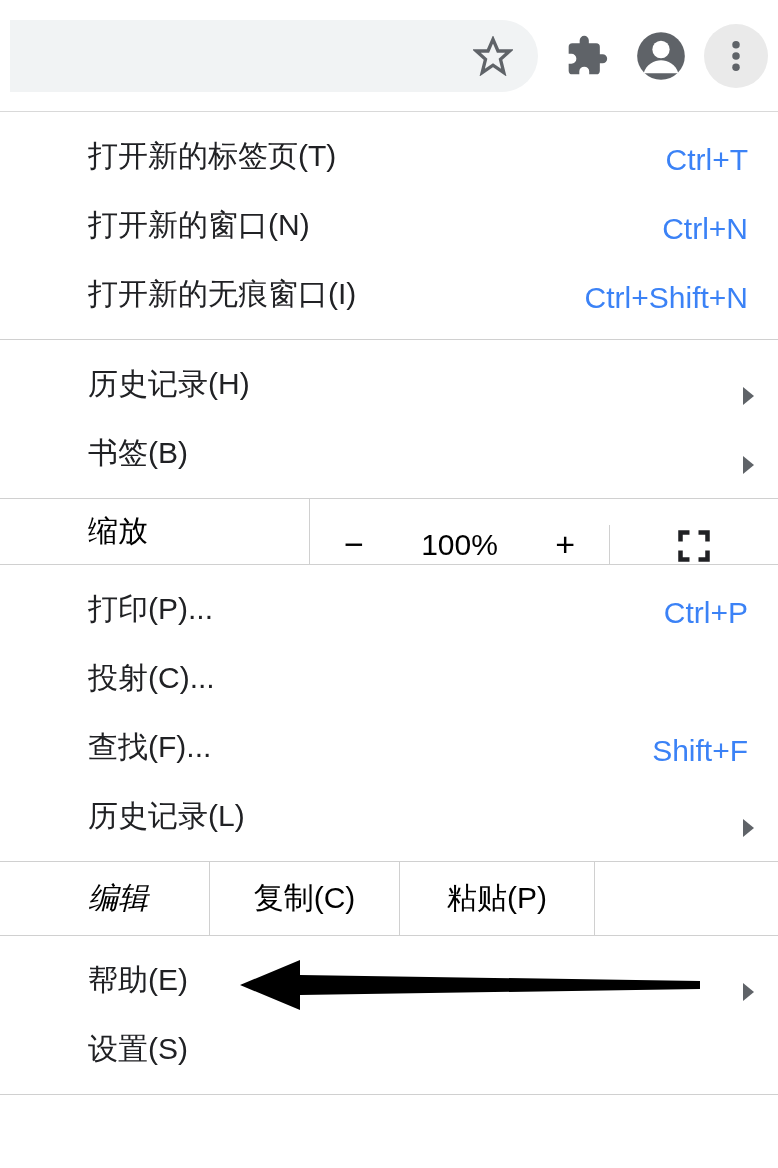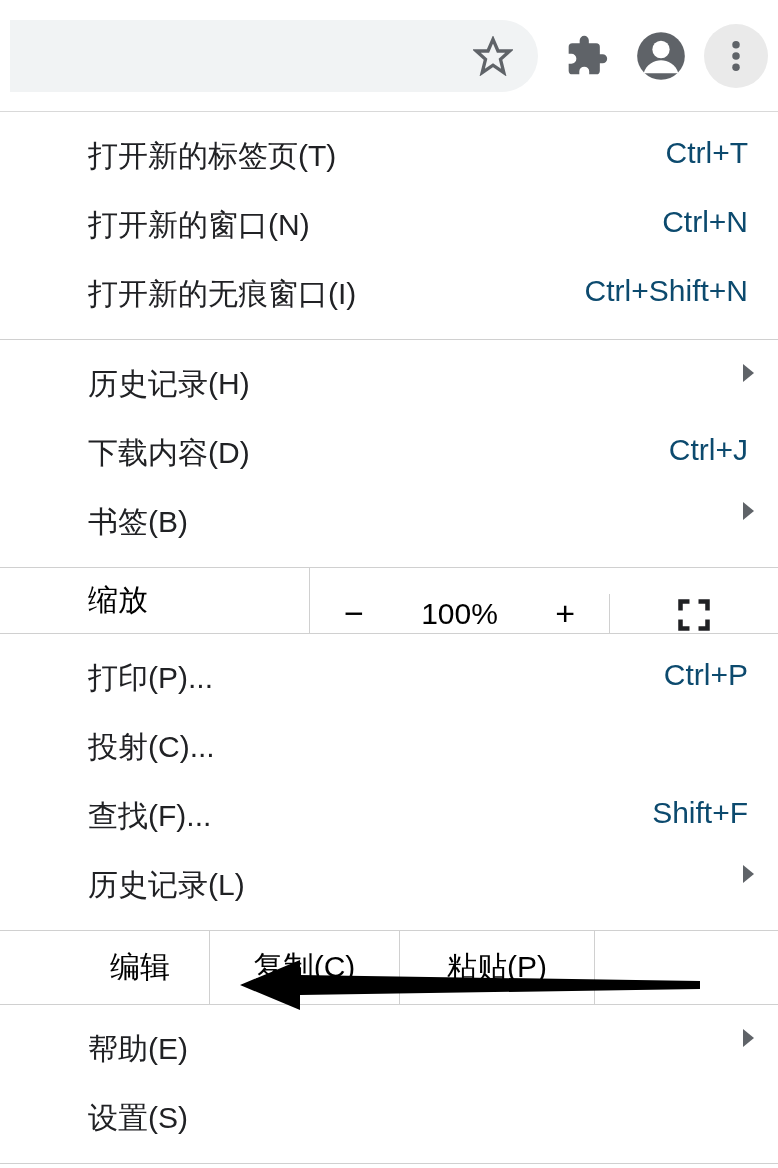--- a/index.html
+++ b/index.html
@@ -47,29 +47,29 @@
 
   .menu {
     background: #fff;
   }
   .section {
     border-bottom: 1px solid #d0d0d0;
     padding: 10px 0;
   }
   .row {
     display: flex;
-    align-items: flex-start;
+    align-items: flex-end;
     justify-content: space-between;
     padding: 14px 30px 14px 88px;
     font-size: 30px;
     color: #202124;
     min-height: 60px;
   }
   .row .label { white-space: nowrap; }
-  .row .shortcut { color: #0c4a6e; font-size: 30px; }
+  .row .shortcut { color: #3b82f6; font-size: 30px; }
   .tri {
     width: 0; height: 0;
     border-top: 9px solid transparent;
     border-bottom: 9px solid transparent;
     border-left: 11px solid #5f6368;
     margin-right: -6px;
   }
 
   
   .zoom-section {
@@ -105,21 +105,22 @@
   }
   .edit-cell {
     font-size: 30px;
     display:flex; align-items:center; justify-content:center;
     border-right: 1px solid #d0d0d0;
     padding: 16px 0;
   }
   .edit-cell:first-child {
     flex: 0 0 210px;
     justify-content: flex-start;
-    padding-left: 110px;
+    padding-left: 88px;
+    font-style: italic;
   }
   .edit-cell:nth-child(2){ flex:0 0 190px; }
   .edit-cell:nth-child(3){ flex:0 0 195px; }
   .edit-cell:nth-child(4){ flex:1; border-right:none; }
 
   
   .arrow {
     position: absolute;
     left: 240px;
     top: 955px;
@@ -174,24 +175,20 @@
       <span class="shortcut">Ctrl+Shift+N</span>
     </div>
   </div>
 
   <div class="section">
     <div class="row">
       <span class="label">历史记录(H)</span>
       <span class="tri"></span>
     </div>
     <div class="row">
-      <span class="label">下载内容(D)</span>
-      <span class="shortcut">Ctrl+J</span>
-    </div>
-    <div class="row">
       <span class="label">书签(B)</span>
       <span class="tri"></span>
     </div>
   </div>
 
   <div class="zoom-section">
     <div class="zoom-label-cell">缩放</div>
     <div class="zoom-ctrl">
       <span class="zoom-pm">−</span>
       <span class="zoom-val">100%</span>

